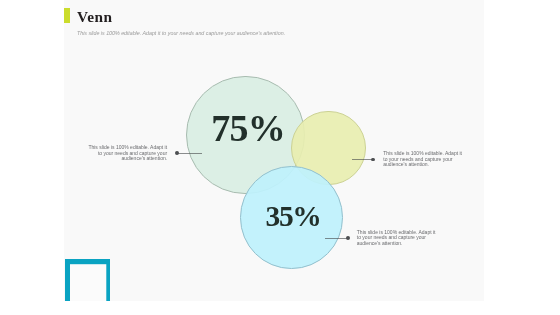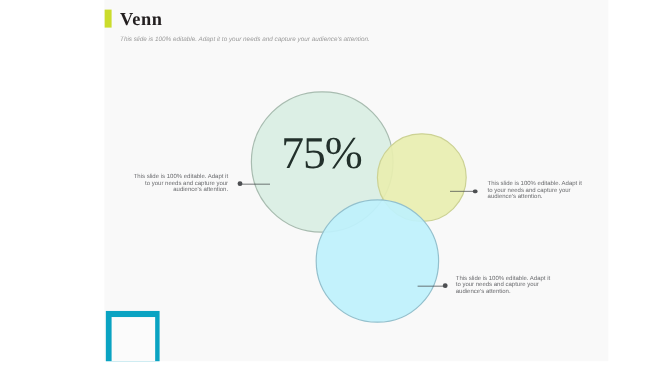--- a/index.html
+++ b/index.html
@@ -1,28 +1,28 @@
 <!DOCTYPE html>
 <html><head>
 <meta charset="utf-8">
 <style>
   html,body{margin:0;padding:0;}
   body{width:560px;height:315px;background:#ffffff;overflow:hidden;
        font-family:"Liberation Sans",sans-serif;-webkit-font-smoothing:antialiased;}
-  #slide{position:absolute;left:87px;top:0;width:419.9px;height:301px;background:#f9f9f9;overflow:hidden;opacity:0.999;}
+  #slide{position:absolute;left:64px;top:0;width:419.9px;height:301px;background:#f9f9f9;overflow:hidden;opacity:0.999;}
   #accent-bar{position:absolute;left:0.4px;top:8.4px;width:5.4px;height:14.5px;background:#cbdc2c;}
   #title{position:absolute;left:13.1px;top:9.3px;font-family:"Liberation Serif",serif;
          font-size:15.3px;font-weight:700;color:#231f20;line-height:15px;letter-spacing:0.45px;}
   #subtitle{position:absolute;left:13.0px;top:29.8px;font-family:"Liberation Sans",sans-serif;
             font-size:5.3px;font-style:italic;color:#9a9a9a;line-height:6px;white-space:nowrap;}
   .circle{position:absolute;border-radius:50%;}
   #c-green{left:122.0px;top:75.5px;width:118.6px;height:118.6px;background:rgba(218,238,228,.95);border:0.55px solid #a8bcb0;box-sizing:border-box;}
   #c-yellow{left:227.1px;top:110.6px;width:74.7px;height:74.7px;background:rgba(232,238,176,.92);border:0.55px solid #ccd294;box-sizing:border-box;}
   #c-blue{left:176.0px;top:166.2px;width:102.7px;height:102.7px;background:rgba(190,241,252,.93);border:0.55px solid #93c0cd;box-sizing:border-box;}
-  .pct{position:absolute;font-family:"Liberation Serif",serif;color:#22302b;white-space:nowrap;}
+  .pct{position:absolute;font-family:"Liberation Serif",serif;color:#22302b;white-space:nowrap;font-weight:bold;}
   #p75{left:147.3px;top:109px;font-size:38px;line-height:38px;letter-spacing:-0.8px;}
   #p25{left:246.9px;top:130.3px;font-size:21.5px;line-height:21.5px;letter-spacing:-0.6px;}
   #p35{left:201.6px;top:202.3px;font-size:29.5px;line-height:29.5px;letter-spacing:-1.4px;}
   .leader{position:absolute;height:1px;background:rgba(70,72,75,0.62);}
   .dot{position:absolute;width:3.8px;height:3.8px;border-radius:50%;background:#4d4f52;}
   .note{position:absolute;font-family:"Liberation Sans",sans-serif;font-size:5px;line-height:5.3px;color:#6a6b6e;}
   #note1{left:23.1px;top:145.4px;width:80px;text-align:right;}
   #note2{left:319.3px;top:151.4px;width:80px;text-align:left;}
   #note3{left:292.8px;top:230.1px;width:80px;text-align:left;}
   #icon{position:absolute;left:0.6px;top:258.8px;width:45.6px;height:60px;}
@@ -34,20 +34,21 @@
 <div id="slide">
   <div id="accent-bar"></div>
   <div id="title">Venn</div>
   <div id="subtitle">This slide is 100% editable. Adapt it to your needs and capture your audience's attention.</div>
 
   <div class="circle" id="c-green"></div>
   <div class="circle" id="c-yellow"></div>
   <div class="circle" id="c-blue"></div>
 
   <div class="pct" id="p75">75%</div>
+  <div class="pct" id="p35">35%</div>
 
   <div class="leader" style="left:113.3px;top:152.9px;width:24.3px;"></div>
   <div class="dot" style="left:111.4px;top:151.2px;"></div>
   <div class="note" id="note1">This slide is 100% editable. Adapt it to your needs and capture your audience's attention.</div>
 
   <div class="leader" style="left:288.2px;top:159.1px;width:21px;"></div>
   <div class="dot" style="left:307.3px;top:157.6px;"></div>
   <div class="note" id="note2">This slide is 100% editable. Adapt it to your needs and capture your audience's attention.</div>
 
   <div class="leader" style="left:261.4px;top:237.7px;width:22.5px;"></div>

